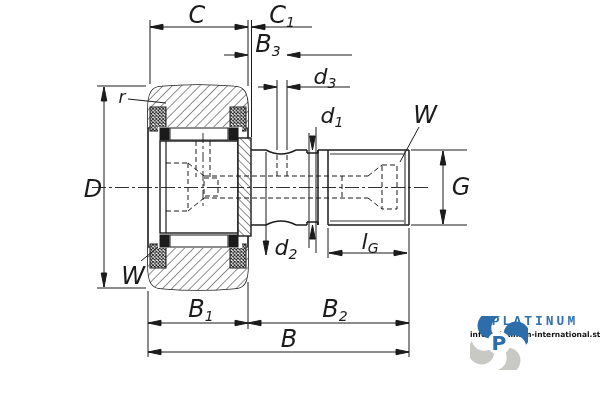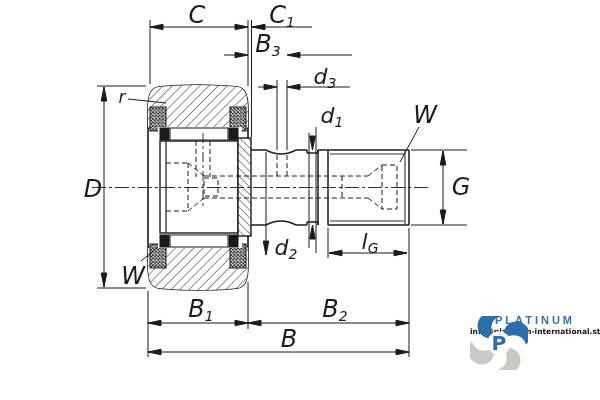--- a/index.html
+++ b/index.html
@@ -6,22 +6,22 @@
     font-family:"DejaVu Sans", sans-serif;}
   .stage{position:relative;width:600px;height:400px;background:#fff;}
   svg{position:absolute;left:0;top:0;}
   .lbl{font-family:"DejaVu Sans", sans-serif;font-style:italic;fill:#1b1b1b;}
   .lbl-main{font-size:24px;}
   .lbl-d{font-size:22px;}
   .lbl-r{font-size:17px;}
   .sub{font-size:14px;}
   .logo{position:absolute;left:470px;top:316px;width:130px;text-align:center;}
   .logo-mark{display:block;margin:0 auto;}
-  .logo-brand{font-size:11px;font-weight:bold;letter-spacing:3px;color:#3272ae;
-    margin-top:-2px;font-family:Liberation Sans, sans-serif;}
+  .logo-brand{font-size:13px;font-weight:bold;letter-spacing:3px;color:#3272ae;
+    margin-top:-2px;font-family:Liberation Mono, monospace;}
   .logo-email{font-size:7.5px;font-weight:bold;color:#111;white-space:nowrap;
     margin-top:1px;font-family:"DejaVu Sans", sans-serif;}
 </style>
 </head>
 <body>
 
 <div class="stage">
 <svg width="600" height="400" viewBox="0 0 600 400">
   <defs>
     <pattern id="hatchA" width="6.5" height="6.5" patternUnits="userSpaceOnUse" patternTransform="rotate(45)">

